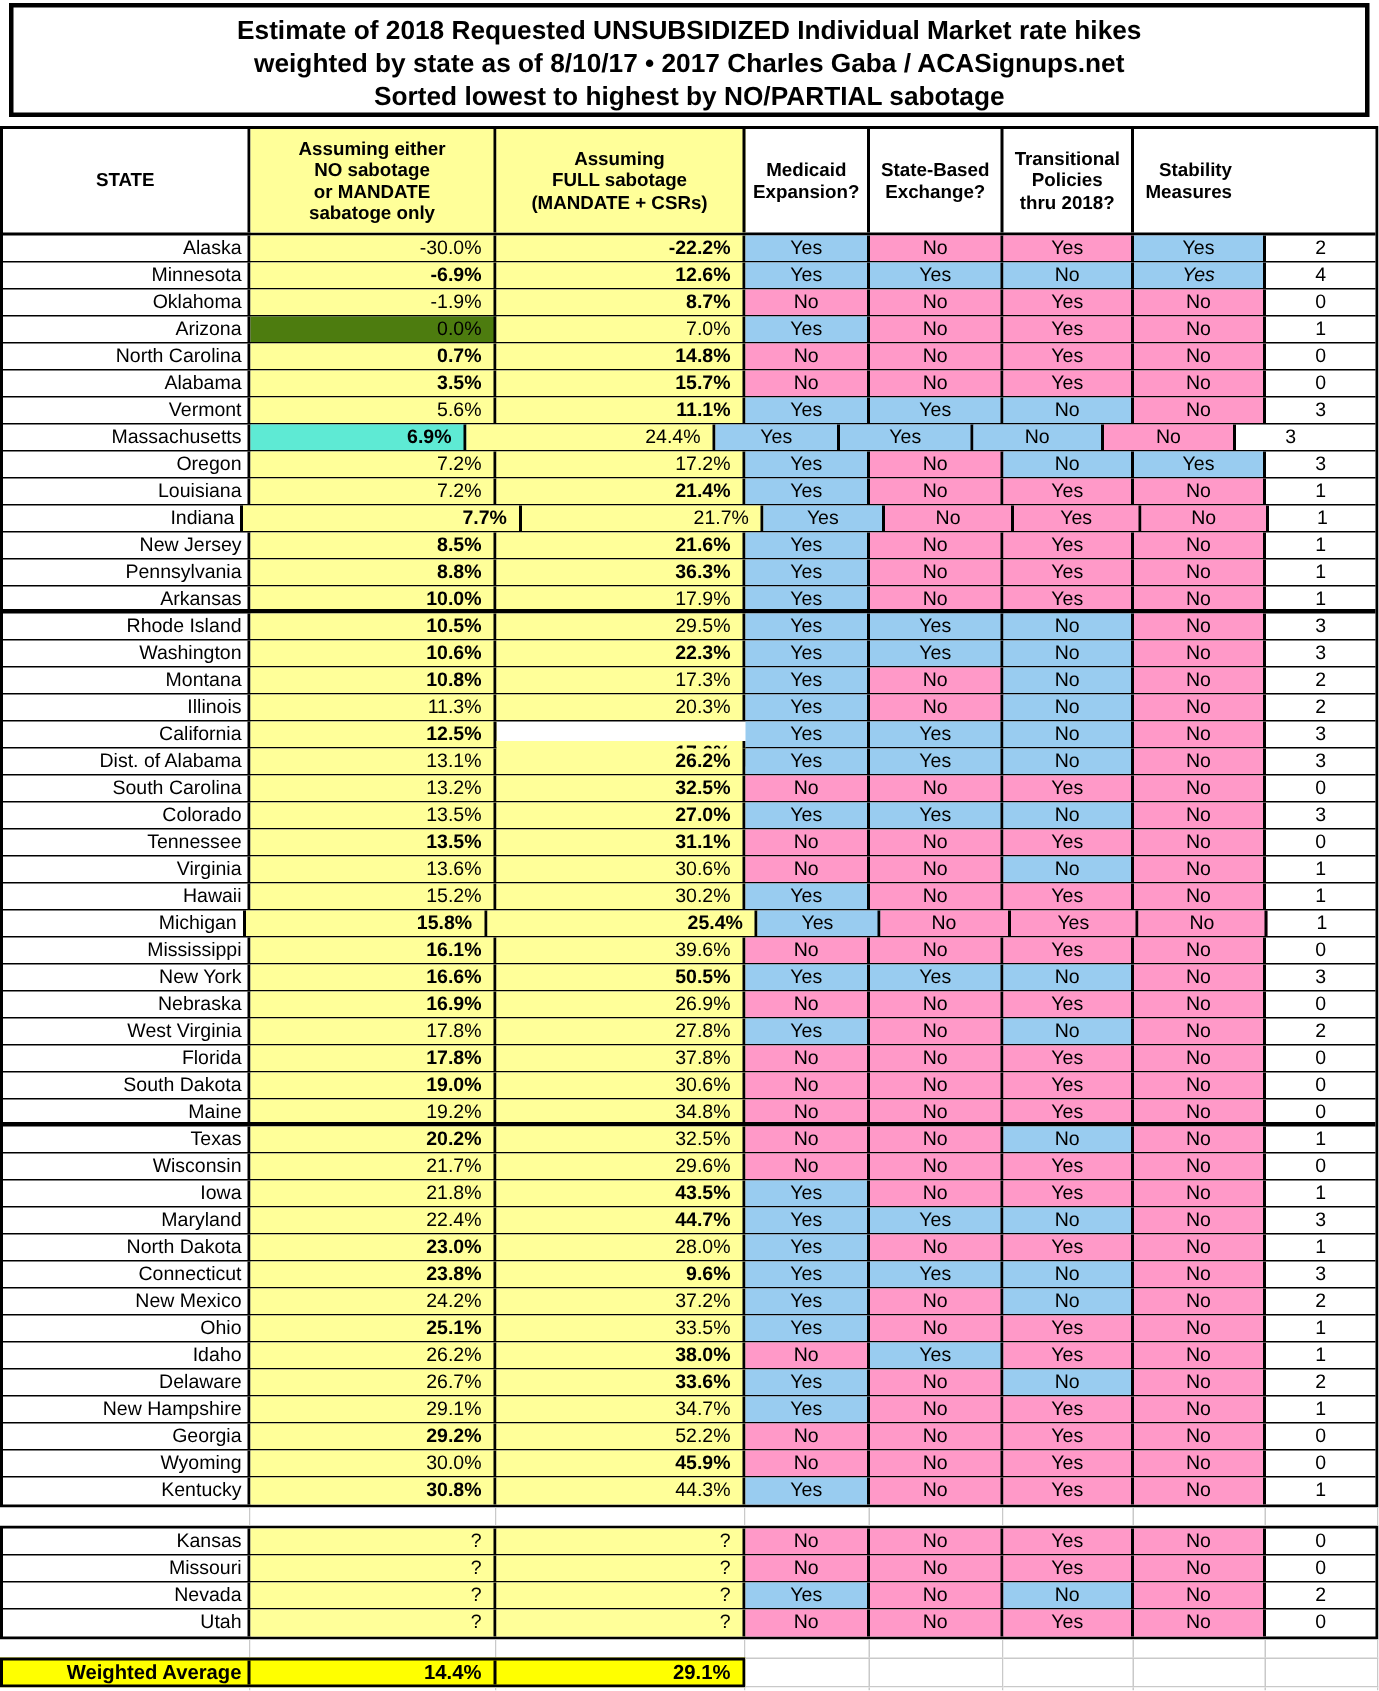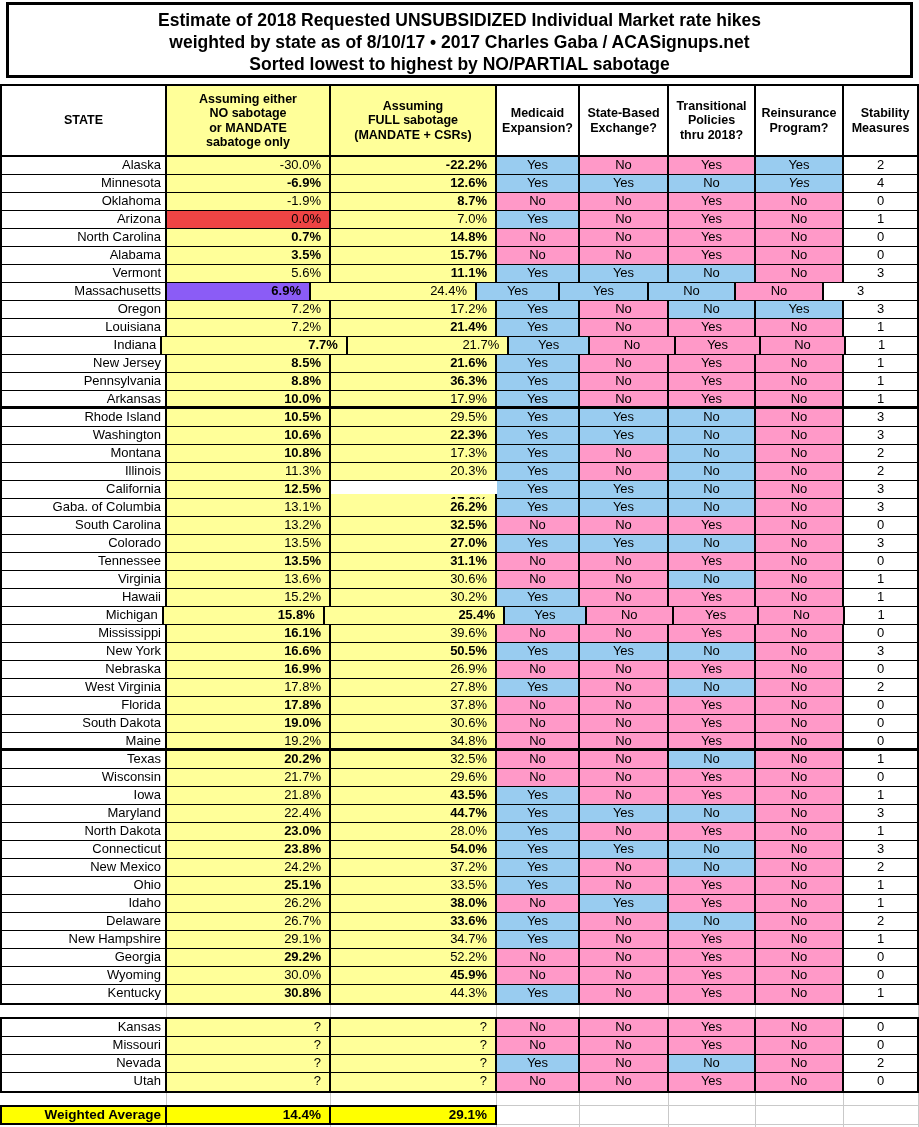--- a/index.html
+++ b/index.html
@@ -67,22 +67,20 @@
       <div class="hcell" style="width: 166px; background: rgb(255, 255, 153);">Assuming
 FULL sabotage
 (MANDATE + CSRs)</div>
       <div class="hcell" style="width: 83px;">Medicaid
 Expansion?</div>
       <div class="hcell" style="width: 89px;">State-Based
 Exchange?</div>
       <div class="hcell" style="width: 87px;">Transitional
 Policies
 thru 2018?</div>
-      <div class="hcell" style="width: 88px;">Reinsurance
-Program?</div>
       <div class="hcell" style="width: 73px; text-align: right;">Stability
 Measures</div>
     </div>
   <div id="main-rows">
       <div class="r">
         <div class="c state" style="width: 165px;">Alaska</div>
         <div class="c num" style="width: 164px; background: rgb(255, 255, 153);">-30.0%</div>
         <div class="c num b" style="width: 166px; background: rgb(255, 255, 153);">-22.2%</div>
         <div class="c flag" style="width: 83px; background: rgb(153, 204, 240);">Yes</div>
         <div class="c flag" style="width: 89px; background: rgb(255, 153, 200);">No</div>
@@ -105,21 +103,21 @@
         <div class="c num" style="width: 164px; background: rgb(255, 255, 153);">-1.9%</div>
         <div class="c num b" style="width: 166px; background: rgb(255, 255, 153);">8.7%</div>
         <div class="c flag" style="width: 83px; background: rgb(255, 153, 200);">No</div>
         <div class="c flag" style="width: 89px; background: rgb(255, 153, 200);">No</div>
         <div class="c flag" style="width: 87px; background: rgb(255, 153, 200);">Yes</div>
         <div class="c flag" style="width: 88px; background: rgb(255, 153, 200);">No</div>
         <div class="c stab" style="width: 73px;">0</div>
       </div>
       <div class="r">
         <div class="c state" style="width: 165px;">Arizona</div>
-        <div class="c num" style="width: 164px; background: #ef4444;">0.0%</div>
+        <div class="c num" style="width: 164px; background: #4d7c0f;">0.0%</div>
         <div class="c num" style="width: 166px; background: rgb(255, 255, 153);">7.0%</div>
         <div class="c flag" style="width: 83px; background: rgb(153, 204, 240);">Yes</div>
         <div class="c flag" style="width: 89px; background: rgb(255, 153, 200);">No</div>
         <div class="c flag" style="width: 87px; background: rgb(255, 153, 200);">Yes</div>
         <div class="c flag" style="width: 88px; background: rgb(255, 153, 200);">No</div>
         <div class="c stab" style="width: 73px;">1</div>
       </div>
       <div class="r">
         <div class="c state" style="width: 165px;">North Carolina</div>
         <div class="c num b" style="width: 164px; background: rgb(255, 255, 153);">0.7%</div>
@@ -145,21 +143,21 @@
         <div class="c num" style="width: 164px; background: rgb(255, 255, 153);">5.6%</div>
         <div class="c num b" style="width: 166px; background: rgb(255, 255, 153);">11.1%</div>
         <div class="c flag" style="width: 83px; background: rgb(153, 204, 240);">Yes</div>
         <div class="c flag" style="width: 89px; background: rgb(153, 204, 240);">Yes</div>
         <div class="c flag" style="width: 87px; background: rgb(153, 204, 240);">No</div>
         <div class="c flag" style="width: 88px; background: rgb(255, 153, 200);">No</div>
         <div class="c stab" style="width: 73px;">3</div>
       </div>
       <div class="r">
         <div class="c state" style="width: 165px;">Massachusetts</div>
-        <div class="c num b" style="width: 144px; background: #8b5cf6; text-align: right;">6.9%</div>
+        <div class="c num b" style="width: 144px; background: #5eead4; text-align: right;">6.9%</div>
         <div class="c num" style="width: 166px; background: rgb(255, 255, 153);">24.4%</div>
         <div class="c flag" style="width: 83px; background: rgb(153, 204, 240);">Yes</div>
         <div class="c flag" style="width: 89px; background: rgb(153, 204, 240);">Yes</div>
         <div class="c flag" style="width: 87px; background: rgb(153, 204, 240);">No</div>
         <div class="c flag" style="width: 88px; background: rgb(255, 153, 200);">No</div>
         <div class="c stab" style="width: 73px;">3</div>
       </div>
       <div class="r">
         <div class="c state" style="width: 165px;">Oregon</div>
         <div class="c num" style="width: 164px; background: rgb(255, 255, 153);">7.2%</div>
@@ -264,21 +262,21 @@
         <div class="c state" style="width: 165px;">California</div>
         <div class="c num b" style="width: 164px; background: rgb(255, 255, 153);">12.5%</div>
         <div class="c num b" style="width: 166px; background: rgb(255, 255, 153); margin-top: 13px;">17.6%</div>
         <div class="c flag" style="width: 83px; background: rgb(153, 204, 240);">Yes</div>
         <div class="c flag" style="width: 89px; background: rgb(153, 204, 240);">Yes</div>
         <div class="c flag" style="width: 87px; background: rgb(153, 204, 240);">No</div>
         <div class="c flag" style="width: 88px; background: rgb(255, 153, 200);">No</div>
         <div class="c stab" style="width: 73px;">3</div>
       </div>
       <div class="r">
-        <div class="c state" style="width: 165px;">Gaba. of Columbia</div>
+        <div class="c state" style="width: 165px;">Dist. of Alabama</div>
         <div class="c num" style="width: 164px; background: rgb(255, 255, 153);">13.1%</div>
         <div class="c num b" style="width: 166px; background: rgb(255, 255, 153);">26.2%</div>
         <div class="c flag" style="width: 83px; background: rgb(153, 204, 240);">Yes</div>
         <div class="c flag" style="width: 89px; background: rgb(153, 204, 240);">Yes</div>
         <div class="c flag" style="width: 87px; background: rgb(153, 204, 240);">No</div>
         <div class="c flag" style="width: 88px; background: rgb(255, 153, 200);">No</div>
         <div class="c stab" style="width: 73px;">3</div>
       </div>
       <div class="r">
         <div class="c state" style="width: 165px;">South Carolina</div>
@@ -456,21 +454,21 @@
         <div class="c num" style="width: 166px; background: rgb(255, 255, 153);">28.0%</div>
         <div class="c flag" style="width: 83px; background: rgb(153, 204, 240);">Yes</div>
         <div class="c flag" style="width: 89px; background: rgb(255, 153, 200);">No</div>
         <div class="c flag" style="width: 87px; background: rgb(255, 153, 200);">Yes</div>
         <div class="c flag" style="width: 88px; background: rgb(255, 153, 200);">No</div>
         <div class="c stab" style="width: 73px;">1</div>
       </div>
       <div class="r">
         <div class="c state" style="width: 165px;">Connecticut</div>
         <div class="c num b" style="width: 164px; background: rgb(255, 255, 153);">23.8%</div>
-        <div class="c num b" style="width: 166px; background: rgb(255, 255, 153);">54.0%</div>
+        <div class="c num b" style="width: 166px; background: rgb(255, 255, 153);">9.6%</div>
         <div class="c flag" style="width: 83px; background: rgb(153, 204, 240);">Yes</div>
         <div class="c flag" style="width: 89px; background: rgb(153, 204, 240);">Yes</div>
         <div class="c flag" style="width: 87px; background: rgb(153, 204, 240);">No</div>
         <div class="c flag" style="width: 88px; background: rgb(255, 153, 200);">No</div>
         <div class="c stab" style="width: 73px;">3</div>
       </div>
       <div class="r">
         <div class="c state" style="width: 165px;">New Mexico</div>
         <div class="c num" style="width: 164px; background: rgb(255, 255, 153);">24.2%</div>
         <div class="c num" style="width: 166px; background: rgb(255, 255, 153);">37.2%</div>

